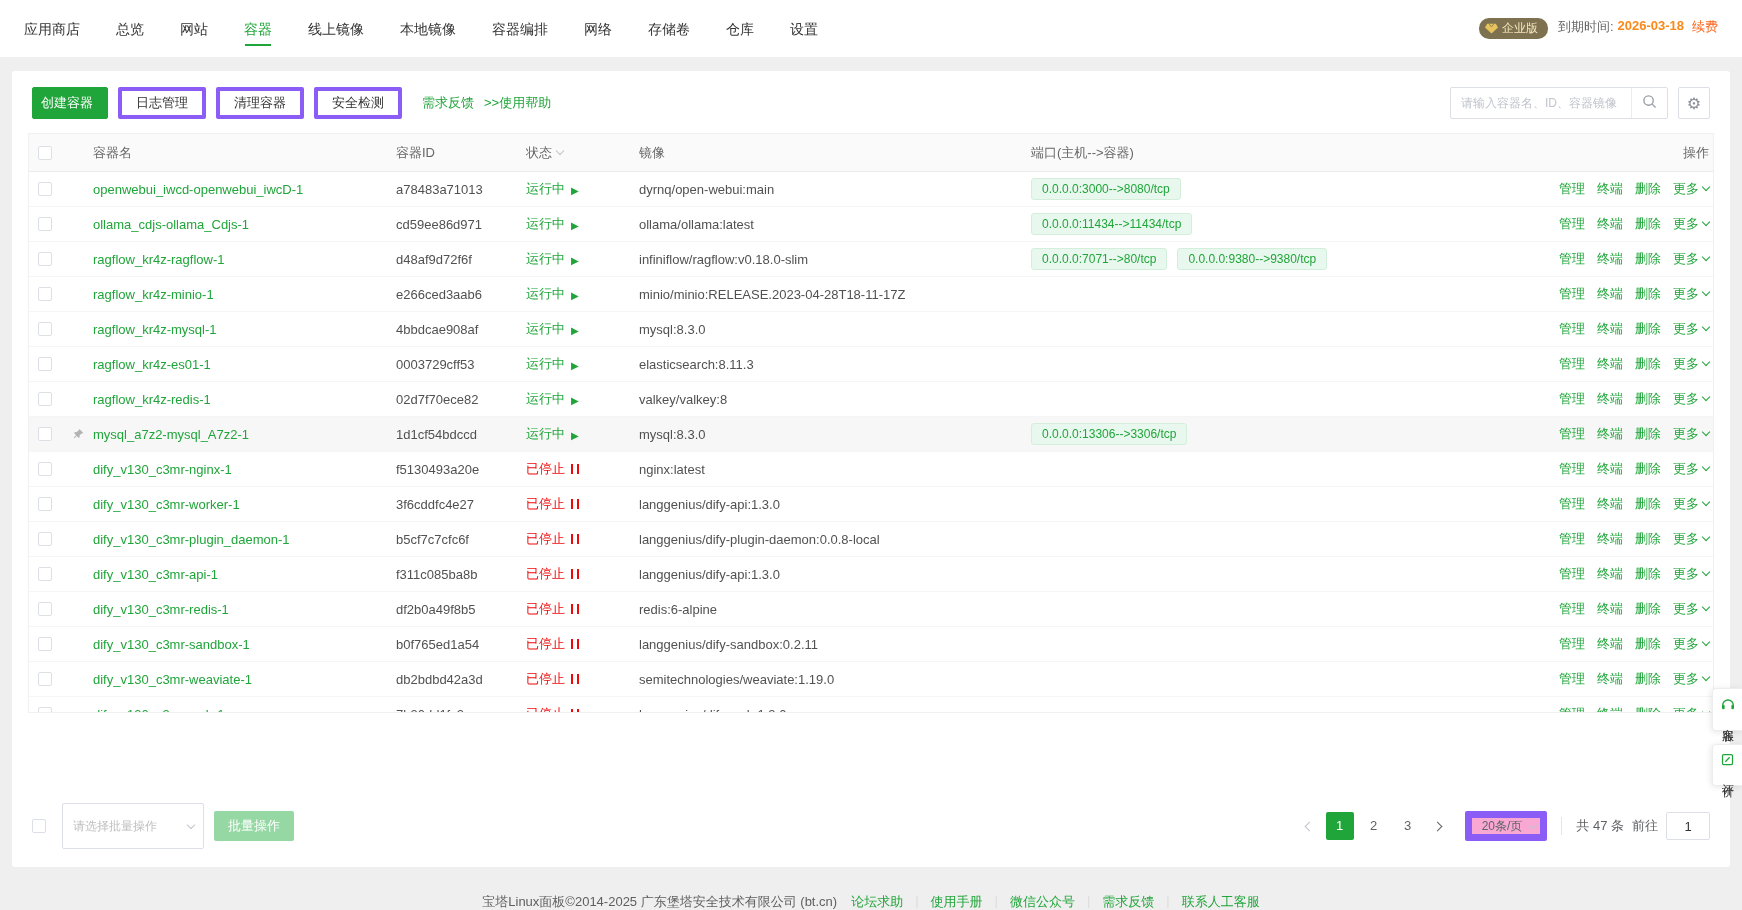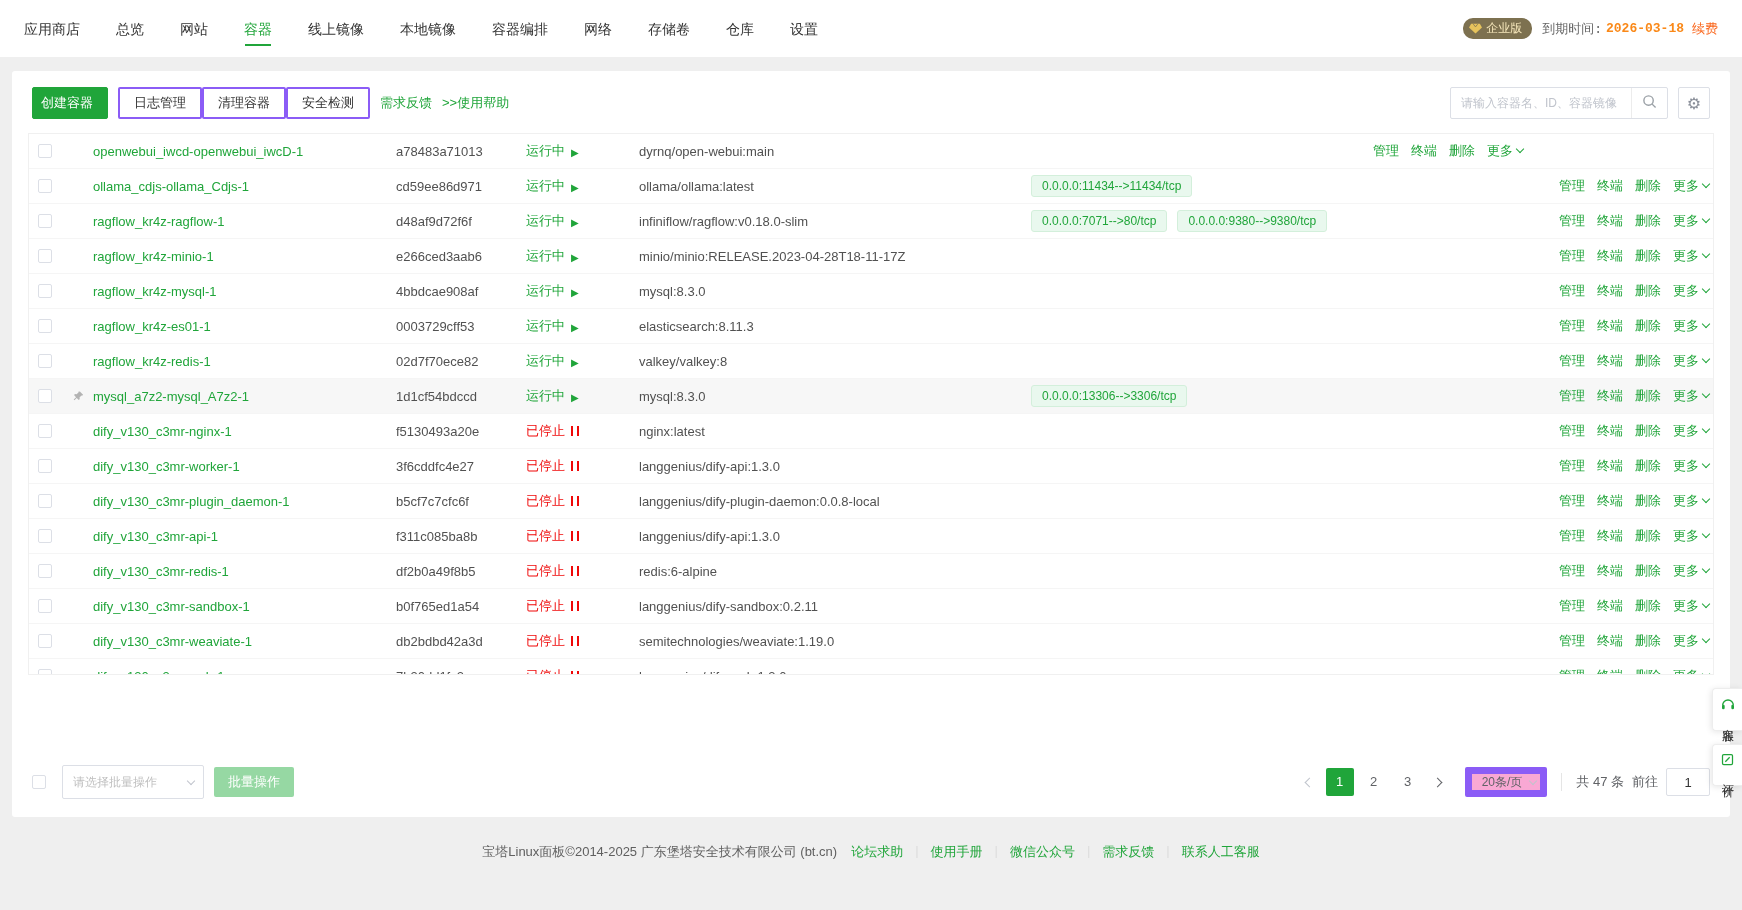--- a/index.html
+++ b/index.html
@@ -11,35 +11,35 @@
     font-size:13px; color:#333;
   }
   a { text-decoration:none; cursor:pointer; }
 
   
   .topnav { height:57px; background:#fff; display:flex; align-items:center; padding:0 24px; }
   .nav-items { display:flex; }
   .nav-item { margin-right:36px; font-size:14px; color:#333; height:48px; line-height:48px; position:relative; cursor:pointer; white-space:nowrap; }
   .nav-item.active { color:#20a53a; }
   .nav-item.active::after { content:""; position:absolute; bottom:7px; left:50%; transform:translateX(-50%); width:26px; height:2px; background:#20a53a; }
-  .nav-right { margin-left:auto; display:flex; align-items:center; font-size:13px; white-space:nowrap;font-family:Liberation Mono, monospace; }
+  .nav-right { margin-left:auto; display:flex; font-size:13px; white-space:nowrap; }
   .license-badge { display:flex; align-items:center; background:#7d7150; color:#f6e7bb; border-radius:10px; padding:2px 10px 2px 6px; font-size:12px; margin-right:10px; cursor:pointer; }
   .gem-icon { margin-right:4px; display:flex; align-items:center; }
   .expire-label { color:#666; margin-right:4px; }
   .expire-date { color:#fa8919; font-weight:bold; margin-right:8px; }
   .renew-link { color:#fa6419; }
 
   
   .card { margin:14px 12px 0; background:#fff; border-radius:3px; padding:0 16px 12px; }
 
   
   .toolbar { display:flex; align-items:center; padding:16px 4px 14px; }
   .btn { height:32px; font-size:13px; border-radius:2px; padding:0 14px; cursor:pointer; font-family:inherit; }
   .btn-primary { background:#20a53a; border:1px solid #20a53a; color:#fff; margin-right:10px;padding-left:8px; }
-  .btn-default { background:#fff; border:2px solid #8b5cf6; color:#333; margin-right:0; }
+  .btn-default { background:#fff; border:4px solid #8b5cf6; color:#333; margin-right:10px; }
   .toolbar-link { color:#20a53a; font-size:13px; margin-left:10px; }
   .toolbar-right { margin-left:auto; display:flex; align-items:center; }
   .search-wrap { display:flex; align-items:center; border:1px solid #dcdfe6; border-radius:2px; height:32px; background:#fff; }
   .search-input { border:none; outline:none; width:180px; padding:0 10px; font-size:12px; color:#333; font-family:inherit; }
   .search-input::placeholder { color:#c0c4cc; }
   .search-btn { width:36px; height:100%; display:flex; align-items:center; justify-content:center; border-left:1px solid #ececec; cursor:pointer; }
   .gear-btn { width:32px; height:32px; border:1px solid #dcdfe6; border-radius:2px; margin-left:10px; display:flex; align-items:center; justify-content:center; color:#8a8f99; font-size:16px; background:#fff; cursor:pointer; }
 
   
   .table { border:1px solid #f0f0f0; }
@@ -65,21 +65,21 @@
   .port-badge { display:inline-block; background:#e9f8ee; border:1px solid #d3efdb; color:#20a53a; font-size:12px; padding:3px 10px; border-radius:3px; margin-right:10px; }
   .cell-actions { display:flex; justify-content:flex-end; gap:12px; padding-right:4px; }
   .action-link { color:#20a53a; font-size:13px; display:inline-flex; align-items:center; }
   .chev { width:6px; height:6px; border-right:1.3px solid currentColor; border-bottom:1.3px solid currentColor; transform:rotate(45deg); display:inline-block; margin-left:4px; margin-top:-4px; }
   .sel-chev { width:6px; height:6px; border-right:1.2px solid #c0c4cc; border-bottom:1.2px solid #c0c4cc; transform:rotate(45deg); display:inline-block; margin-top:-3px; }
 
   .spacer { height:82px; }
 
   
   .bottom-bar { display:flex; align-items:center; padding:8px 4px 6px; }
-  .batch-select { width:142px; height:34px; border:1px solid #dcdfe6; border-radius:2px; display:flex; align-items:center; justify-content:space-between; padding:0 9px 0 10px; color:#bfbfbf; font-size:12px; margin-left:16px; background:#fff; cursor:pointer; }
+  .batch-select { width:142px; height:46px; border:1px solid #dcdfe6; border-radius:2px; display:flex; align-items:center; justify-content:space-between; padding:0 9px 0 10px; color:#bfbfbf; font-size:12px; margin-left:16px; background:#fff; cursor:pointer; }
   .batch-btn { background:#96d8a3; border:none; color:#fff; height:30px; padding:0 14px; border-radius:2px; margin-left:10px; font-size:13px; cursor:pointer; font-family:inherit; }
   .pager { margin-left:auto; display:flex; align-items:center; font-size:13px; color:#606266; }
   .page-arrow { width:26px; height:28px; display:flex; align-items:center; justify-content:center; cursor:pointer; }
   .chev-left { width:7px; height:7px; border-right:1.5px solid #c0c4cc; border-bottom:1.5px solid #c0c4cc; transform:rotate(135deg); display:inline-block; }
   .chev-right { width:7px; height:7px; border-right:1.5px solid #606266; border-bottom:1.5px solid #606266; transform:rotate(-45deg); display:inline-block; }
   .page-list { display:flex; }
   .page-num { min-width:28px; height:28px; line-height:28px; text-align:center; margin:0 3px; border-radius:2px; cursor:pointer; color:#606266; }
   .page-num.active { background:#20a53a; color:#fff; }
   .size-select { border:7px solid #8b5cf6; height:30px; border-radius:2px; display:flex; align-items:center; gap:8px; padding:0 4px 0 10px; margin-left:14px; color:#606266; font-size:12px; background:#f9a8d4; cursor:pointer; }
   .vdiv { width:1px; height:18px; background:#e5e5e5; margin:0 14px; }
@@ -152,35 +152,50 @@
           </span>
         </div>
       </div>
       <div class="gear-btn">
         <span>⚙</span>
       </div>
     </div>
   </div>
 
   <div class="table">
+    <div class="grid thead">
+      <div class="cell cell-check">
+          <input type="checkbox" class="cb" style="">
+        </div>
+      <div class="cell" style="padding-left:24px">容器名</div>
+      <div class="cell">容器ID</div>
+      <div class="cell col-status">
+        <span>状态</span>
+        <i class="sel-chev"></i>
+      </div>
+      <div class="cell">镜像</div>
+      <div class="cell">端口(主机--&gt;容器)</div>
+      <div class="cell col-actions">操作</div>
+    </div>
     <div class="table-body">
   <div class="grid trow">
     <div class="cell cell-check">
             <input type="checkbox" class="cb" style="">
           </div>
     <div class="cell cell-name">
       
       <a class="cname">openwebui_iwcd-openwebui_iwcD-1</a>
     </div>
     <div class="cell cell-id">a78483a71013</div>
     <div class="cell status running">
       <span>运行中</span>
       <span class="sicon icon-play"></span>
     </div>
     <div class="cell cell-image">dyrnq/open-webui:main</div>
+    <div class="cell"><span class="port-badge">0.0.0.0:3000--&gt;8080/tcp</span></div>
     <div class="cell cell-actions">
       <a class="action-link">管理</a>
       <a class="action-link">终端</a>
       <a class="action-link">删除</a>
       <a class="action-link">
               <span>更多</span>
               <i class="chev"></i>
             </a>
     </div>
   </div>

